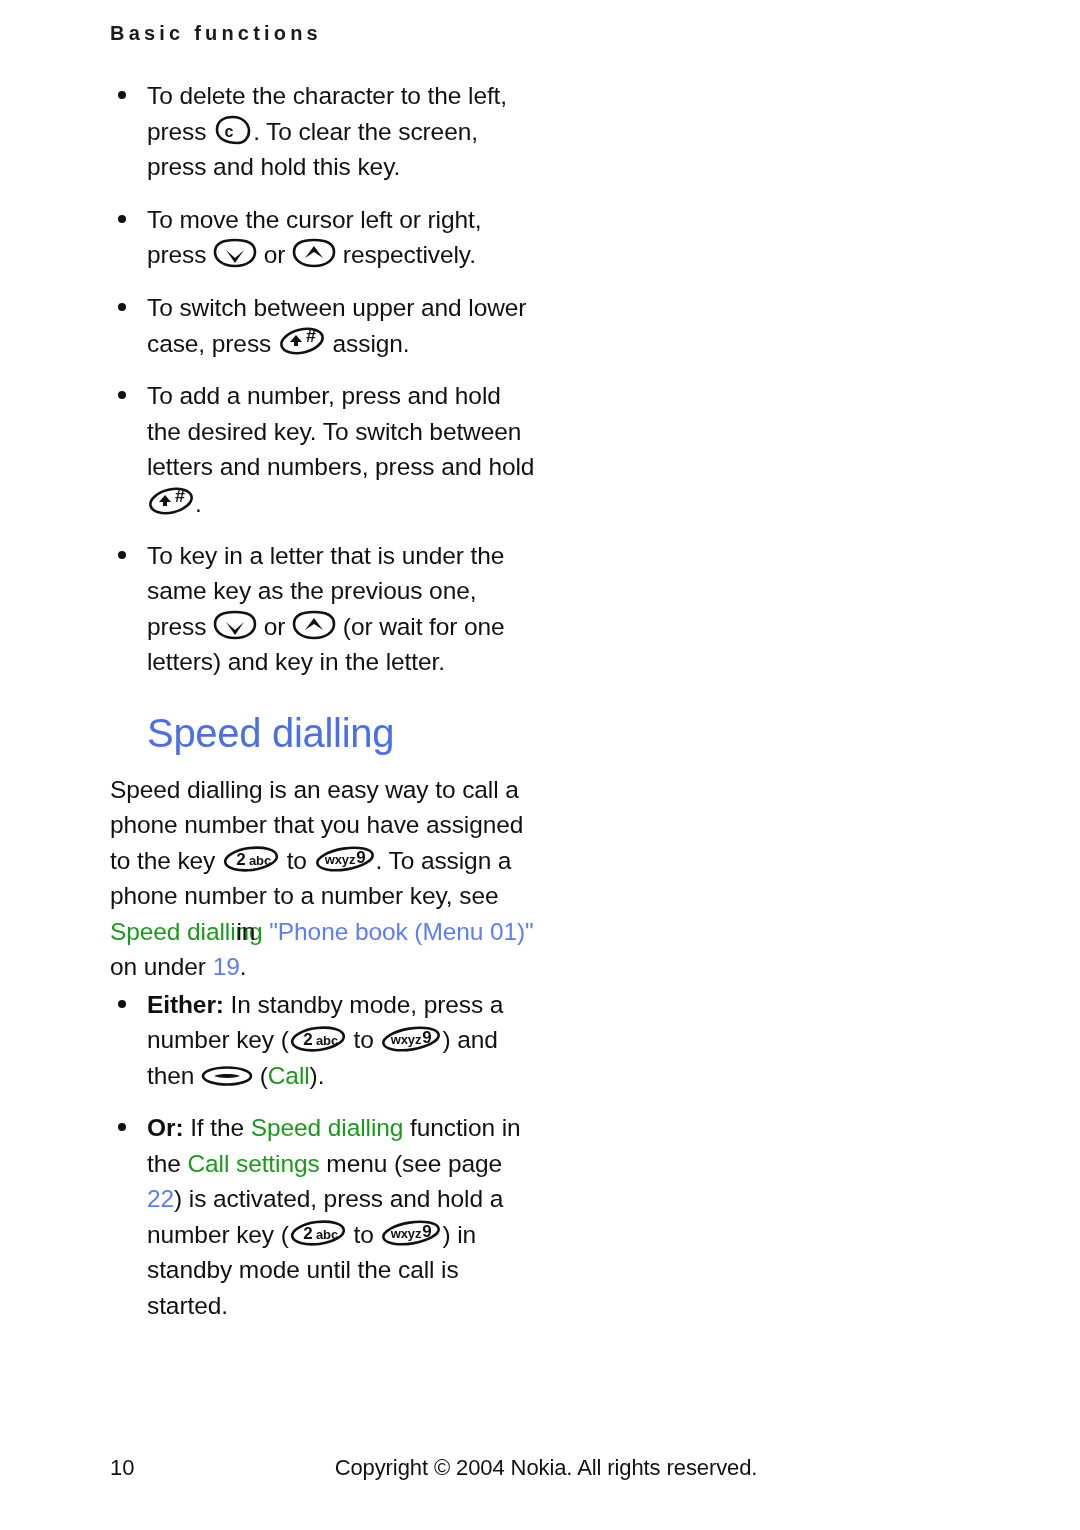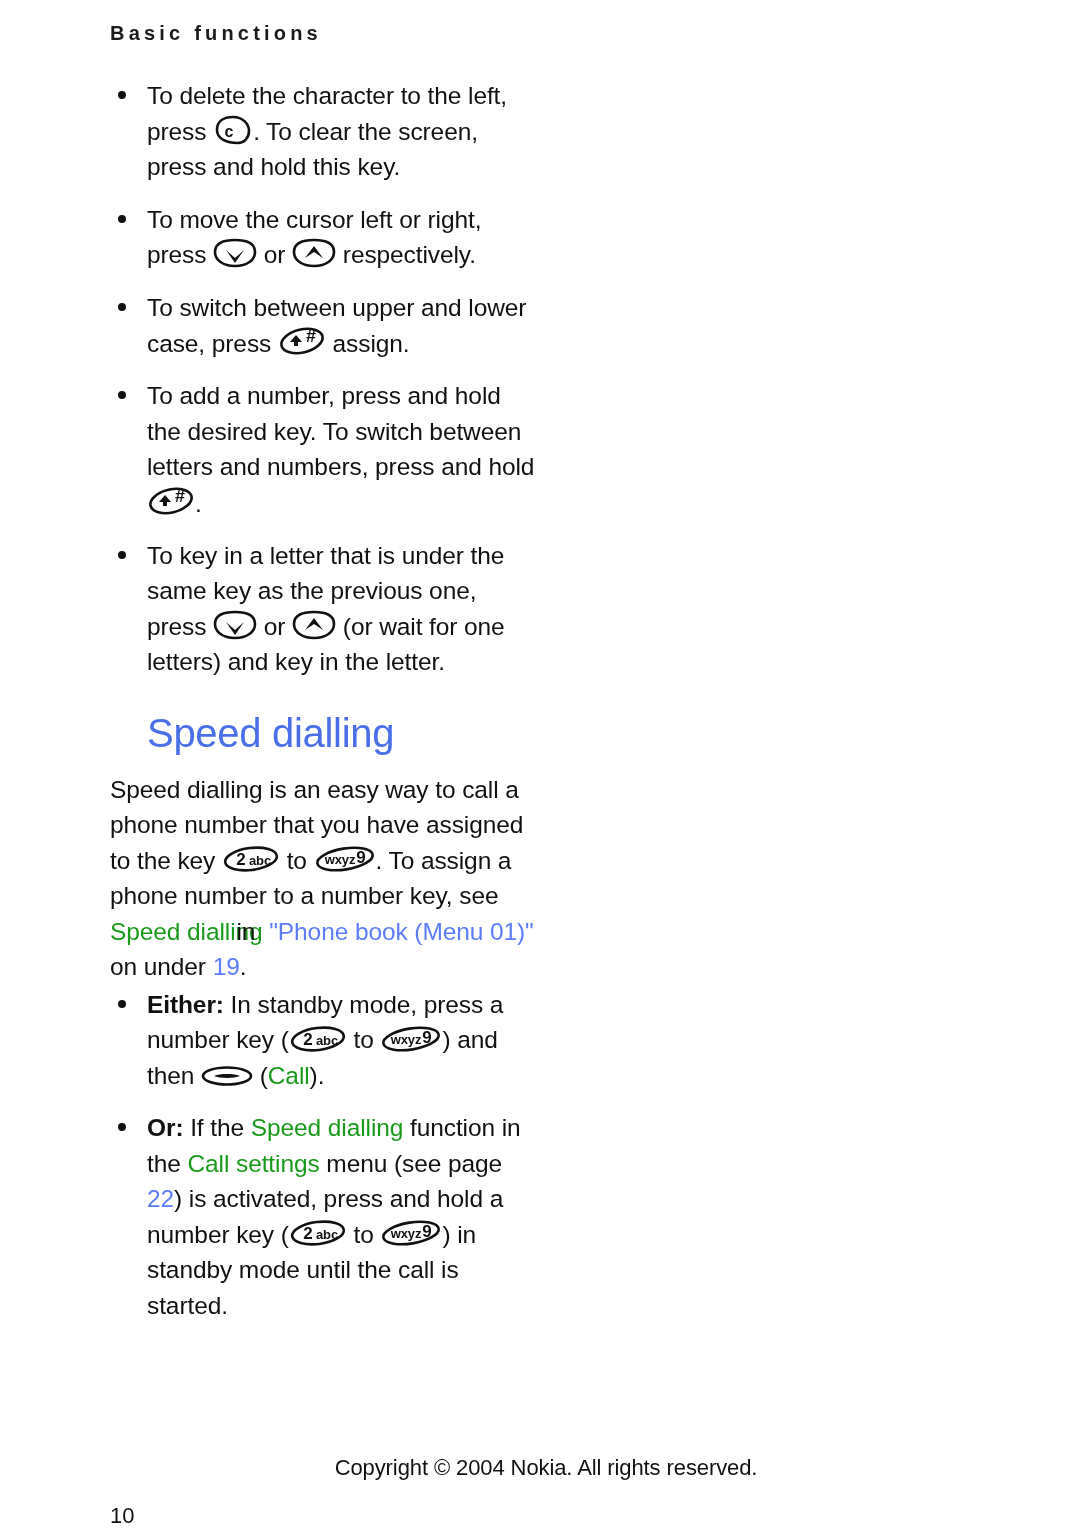--- a/index.html
+++ b/index.html
@@ -112,21 +112,20 @@
     right: 0;
     top: 1455px;
     height: 34px;
   }
   .folio {
     position: absolute;
     left: 110px;
     top: 0;
     font-size: 22px;
     color: #111111;
-    margin-top: 48px;
   }
   .copyright {
     position: absolute;
     left: 12px;
     right: 0;
     top: 0;
     text-align: center;
     font-size: 22px;
     color: #111111;
     letter-spacing: -0.1px;

